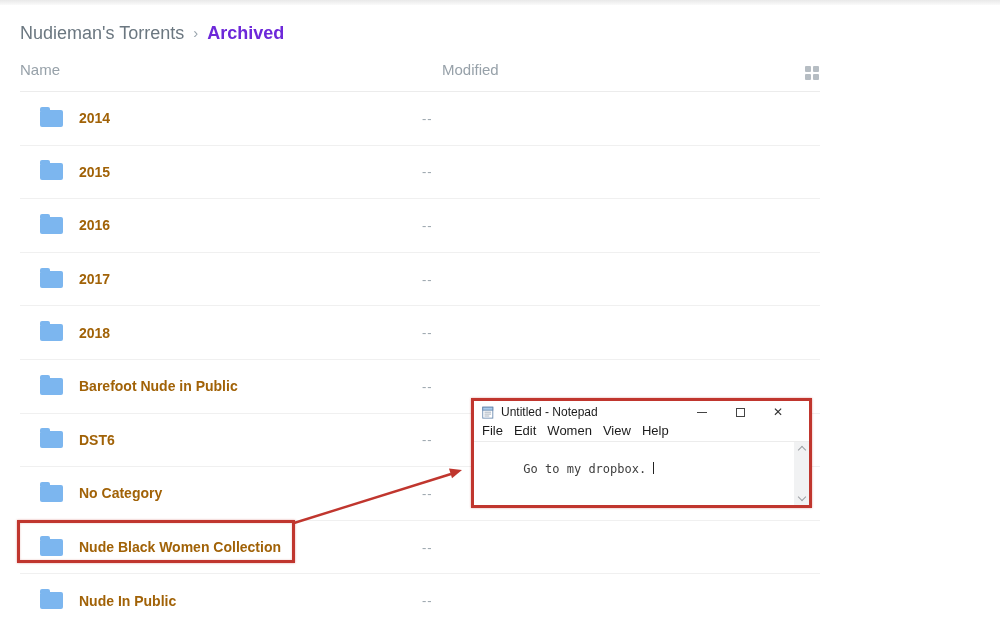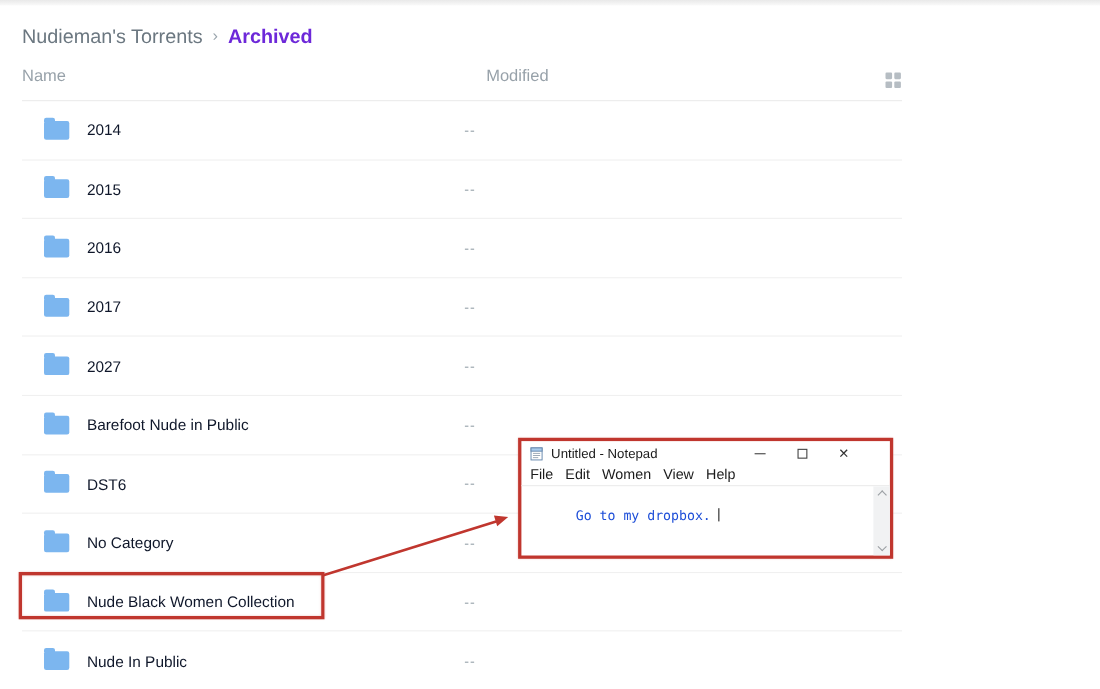--- a/index.html
+++ b/index.html
@@ -23,43 +23,43 @@
   .col-name { position: absolute; left: 0; bottom: 13px; cursor: pointer; }
   .col-modified { position: absolute; left: 422px; bottom: 13px; cursor: pointer; }
   .grid-btn { position: absolute; right: 0; bottom: 10px; width: 16px; height: 16px; cursor: pointer; padding: 1px; }
   .grid-icon { display: grid; grid-template-columns: 6px 6px; grid-auto-rows: 6px; gap: 2px; }
   .grid-icon i { background: #b6bdc3; border-radius: 1px; }
 
   
   .row { position: relative; height: 53.6px; border-bottom: 1px solid #f0f0f0; display: flex; align-items: center; cursor: pointer; }
   .folder { flex: none; margin-left: 20px; width: 23px; height: 17px; background: #7cb6ef; border-radius: 2px; position: relative; }
   .folder::before { content: ""; position: absolute; top: -3px; left: 0; width: 10px; height: 4px; background: #7cb6ef; border-radius: 2px 2px 0 0; }
-  .row-name { margin-left: 16px; font-size: 14px; color: #0f172a; }
+  .row-name { margin-left: 16px; font-size: 14px; color: #a16207; font-weight: bold; }
   .row-mod { position: absolute; left: 402px; font-size: 13px; color: #9aa5ad; letter-spacing: 1px; }
 
   
   .highlight-box { position: absolute; left: 17px; top: 520px; width: 278px; height: 43px;
     border: 3px solid #c0362e; box-shadow: 0 0 2px rgba(192,54,46,.45), inset 0 0 2px rgba(192,54,46,.35); z-index: 20; }
   .arrow-svg { position: absolute; left: 0; top: 0; z-index: 15; pointer-events: none; }
 
   
   .notepad { position: absolute; left: 471px; top: 398px; width: 341px; height: 110px;
     border: 3px solid #c0362e; background: #fff; z-index: 10;
     box-shadow: 0 0 2px rgba(192,54,46,.45); font-family: "Liberation Sans", sans-serif; }
-  .np-title { height: 20px; display: flex; align-items: center; padding: 2px 23px 0 7px; font-size: 12px; color: #1b1b1b; cursor: default; }
+  .np-title { height: 20px; display: flex; align-items: center; padding: 2px 12px 0 7px; font-size: 12px; color: #1b1b1b; cursor: default; }
   .np-icon { width: 14px; height: 14px; margin-right: 6px; flex: none; }
   .np-controls { margin-left: auto; display: flex; align-items: center; }
   .np-btn { width: 38px; display: flex; justify-content: center; align-items: center; height: 16px; cursor: pointer; }
   .glyph-min { width: 10px; height: 1px; background: #444; }
   .glyph-max { width: 9px; height: 9px; border: 1px solid #444; }
   .glyph-close { font-size: 12px; color: #333; line-height: 1; }
   .np-menu { display: flex; padding: 2px 0 3px 8px; font-size: 13px; color: #1b1b1b; border-bottom: 1px solid #ececec; }
   .np-menu span { margin-right: 11px; cursor: pointer; }
   .np-body { position: relative; height: 63px; padding: 2px 18px 0 6px;
-    font-family: "DejaVu Sans Mono", "Liberation Mono", monospace; font-size: 12px; line-height: 16.5px; color: #1d4ed8; white-space: pre; overflow: hidden; cursor: text; }
+    font-family: "DejaVu Sans Mono", "Liberation Mono", monospace; font-size: 12px; line-height: 16.5px; color: #404040; white-space: pre; overflow: hidden; cursor: text; }
   .text-cursor { display: inline-block; width: 1px; height: 12px; background: #222; vertical-align: -1px; margin-left: 7px; }
   .np-scroll { position: absolute; top: 0; right: 0; bottom: 0; width: 15px; background: #f1f2f3;
     display: flex; flex-direction: column; justify-content: space-between; align-items: center; padding: 5px 0; }
   .chev { width: 6px; height: 6px; border-left: 1.5px solid #9b9fa3; border-top: 1.5px solid #9b9fa3; cursor: pointer; }
   .chev.up { transform: rotate(45deg); }
   .chev.down { transform: rotate(225deg); }
 </style>
 </head>
 <body>
 
@@ -106,21 +106,21 @@
   </div>
 
   <div class="row">
     <span class="folder"></span>
     <span class="row-name">2017</span>
     <span class="row-mod">--</span>
   </div>
 
   <div class="row">
     <span class="folder"></span>
-    <span class="row-name">2027</span>
+    <span class="row-name">2018</span>
     <span class="row-mod">--</span>
   </div>
 
   <div class="row">
     <span class="folder"></span>
     <span class="row-name">Barefoot Nude in Public</span>
     <span class="row-mod">--</span>
   </div>
 
   <div class="row">

